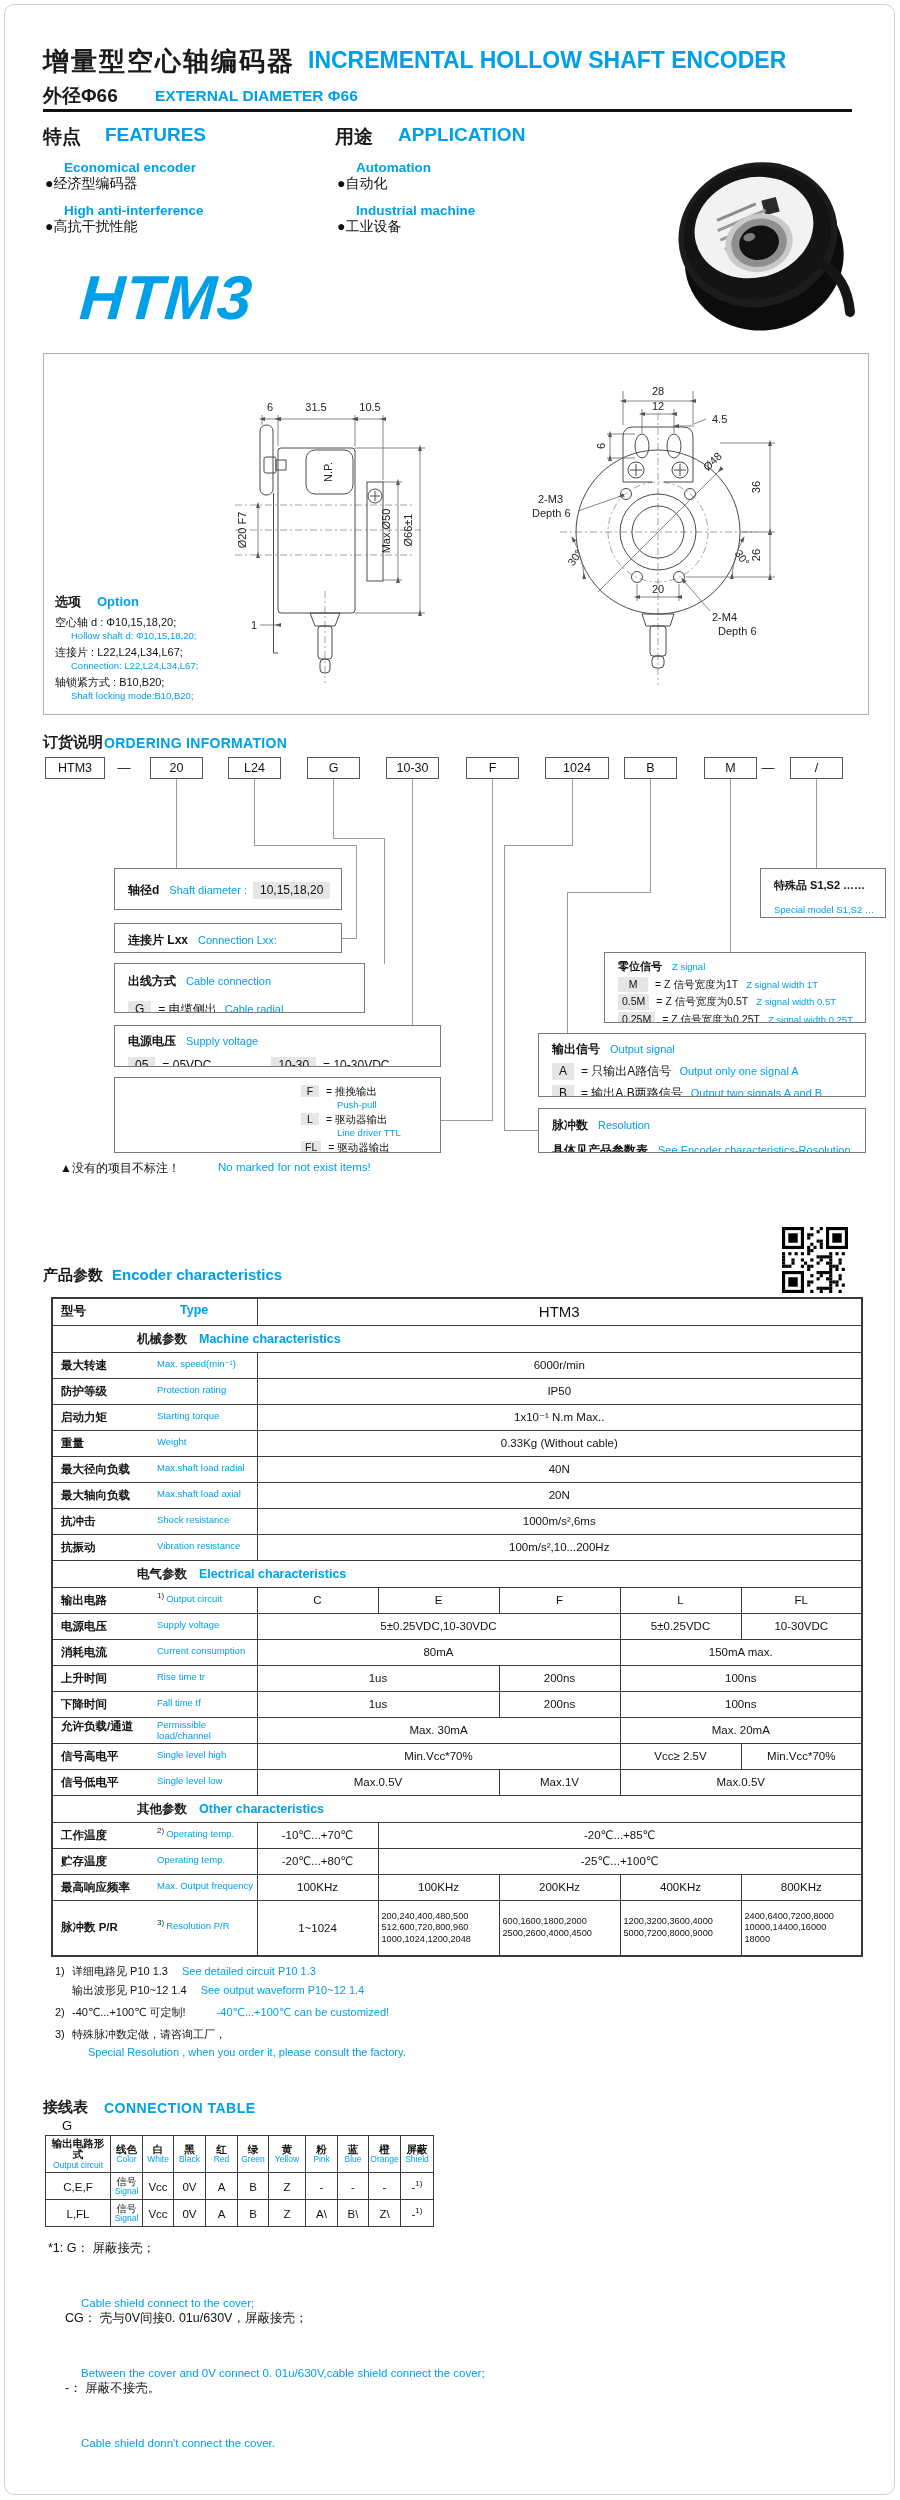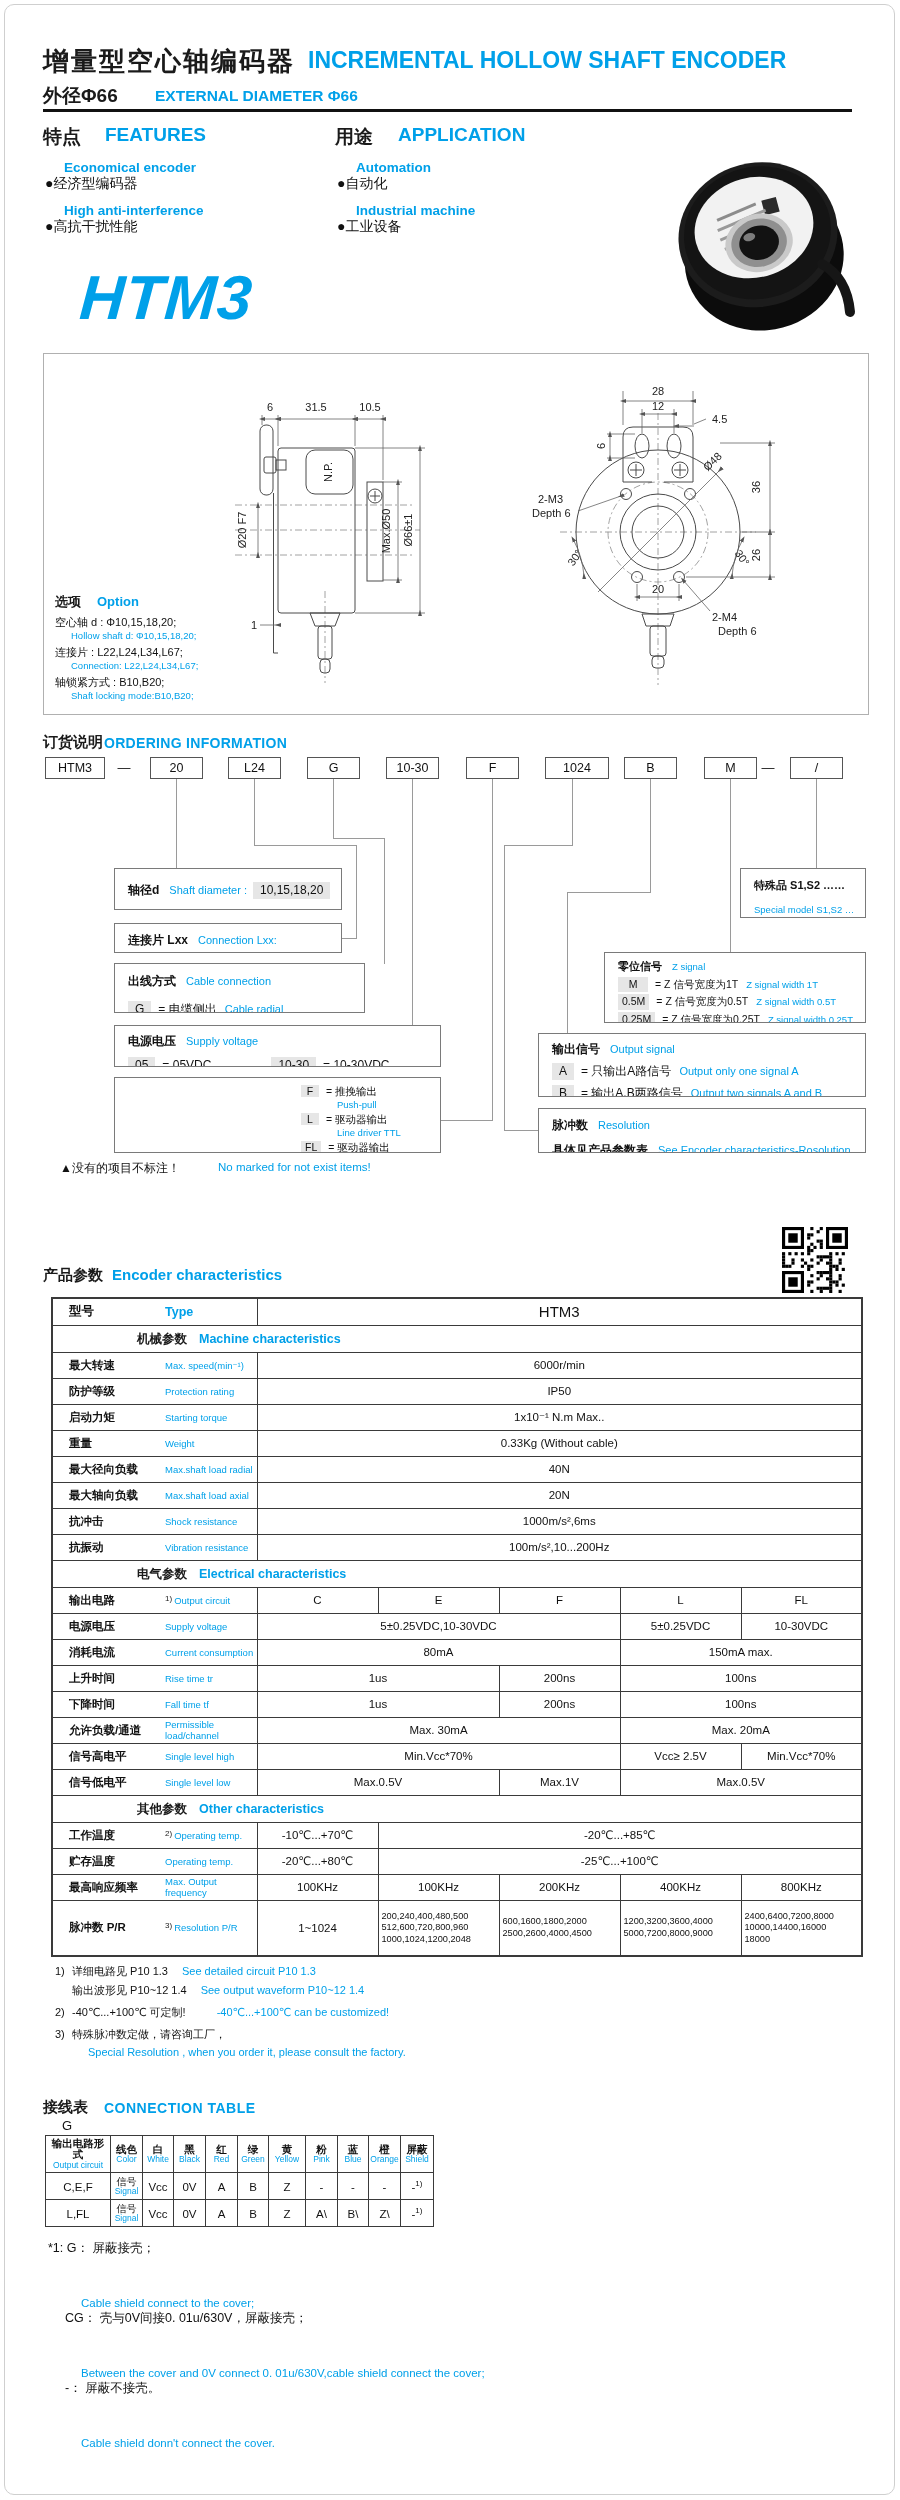--- a/index.html
+++ b/index.html
@@ -65,31 +65,31 @@
   .cmp .seg-sub { margin-left:36px; font-size:9.5px; }
   #ord-note-cn { left:60px; top:1160px; font-size:12px; color:#111; }
   #ord-note-en { left:218px; top:1161px; font-size:11.5px; color:#00A0E9; }
 
   
   #char-title-cn { left:43px; top:1266px; font-size:15px; font-weight:bold; }
   #char-title-en { left:112px; top:1266px; font-size:15px; font-weight:bold; color:#00A0E9; }
   #char-table { left:51px; top:1297px; border-collapse:collapse; table-layout:fixed; width:810px; border:2px solid #3a3a3a; }
   #char-table td { border:1px solid #3a3a3a; vertical-align:middle; }
   #char-table .h26 { height:26px; } #char-table .h27 { height:27px; } #char-table .h56 { height:56px; }
-  .lbl { display:flex; align-items:center; padding-left:16px; }
+  .lbl { display:flex; padding-left:8px; }
   .lbl .lcn { font-weight:bold; font-size:11.5px; color:#111; width:96px; flex-shrink:0; }
   .lbl sup { font-size:8px; margin-right:2px; position:relative; top:-2px; }
   .lbl .len { color:#00A0E9; font-size:9.5px; }
   td.seccell { padding-left:84px; }
   .seccn { font-weight:bold; font-size:12.5px; margin-right:12px; }
   .secen { font-weight:bold; font-size:12.5px; color:#00A0E9; }
   td.val { text-align:center; font-size:11.5px; color:#111; }
   td.val.multi { font-size:9.2px; text-align:left; padding:1px 1px 1px 3px; white-space:pre-line; line-height:11.5px; }
   td.typeval { text-align:center; font-size:15px; color:#111; }
-  #char-table .typelbl .lcn { font-size:12.5px; } #char-table .typelbl .len { font-size:12.5px; font-weight:bold; }
+  #char-table .typelbl .lcn { font-size:12.5px; } #char-table .typelbl .len { font-size:12.5px; font-weight:bold;margin-left:23px; }
 
   
   #footnotes { left:55px; top:1964px; width:720px; font-size:11px; }
   #footnotes .fline { margin-bottom:4px; }
   #footnotes .fno { display:inline-block; width:17px; color:#111; }
   #footnotes .fcn { color:#111; margin-right:14px; }
   #footnotes .fen { color:#00A0E9; }
   .ind1 { margin-left:17px; } .ind2 { margin-left:33px; }
   .mt6 { margin-top:7px; }
 
@@ -343,21 +343,21 @@
     </div>
     <div class="flow-box cmp" style="left: 114px; top: 1077px; width: 327px; height: 76px;">
       <div class="flow-col" style="left: 186px; width: 138px;">
         <div class="flow-line"><span class="seg-code">F</span><span class="seg-cn">= 推挽输出</span></div>
         <div class="flow-line"><span class="seg-sub">Push-pull</span></div>
         <div class="flow-line"><span class="seg-code">L</span><span class="seg-cn">= 驱动器输出</span></div>
         <div class="flow-line"><span class="seg-sub">Line driver   TTL</span></div>
         <div class="flow-line"><span class="seg-code">FL</span><span class="seg-cn">= 驱动器输出</span></div>
       </div>
     </div>
-    <div class="flow-box pv8 gap6 small" style="left: 740px; top: 868px; width: 126px; height: 50px;">
+    <div class="flow-box pv8 gap6 small" style="left: 760px; top: 868px; width: 126px; height: 50px;">
       <div class="flow-line"><span class="seg-cnb">特殊品 S1,S2 ……</span></div>
       <div class="flow-line"><span class="seg-en">Special model S1,S2 …</span></div>
     </div>
     <div class="flow-box pv5 small" style="left: 604px; top: 952px; width: 262px; height: 71px;">
       <div class="flow-line"><span class="seg-cnb">零位信号</span><span class="seg-en">Z signal</span></div>
       <div class="flow-line"><span class="seg-code">M</span><span class="seg-cn">= Z 信号宽度为1T</span><span class="seg-en">Z signal width 1T</span></div>
       <div class="flow-line"><span class="seg-code">0.5M</span><span class="seg-cn">= Z 信号宽度为0.5T</span><span class="seg-en">Z signal width 0.5T</span></div>
       <div class="flow-line"><span class="seg-code">0.25M</span><span class="seg-cn">= Z 信号宽度为0.25T</span><span class="seg-en">Z signal width 0.25T</span></div>
     </div>
     <div class="flow-box pv6 gap3" style="left: 538px; top: 1033px; width: 328px; height: 64px;">

